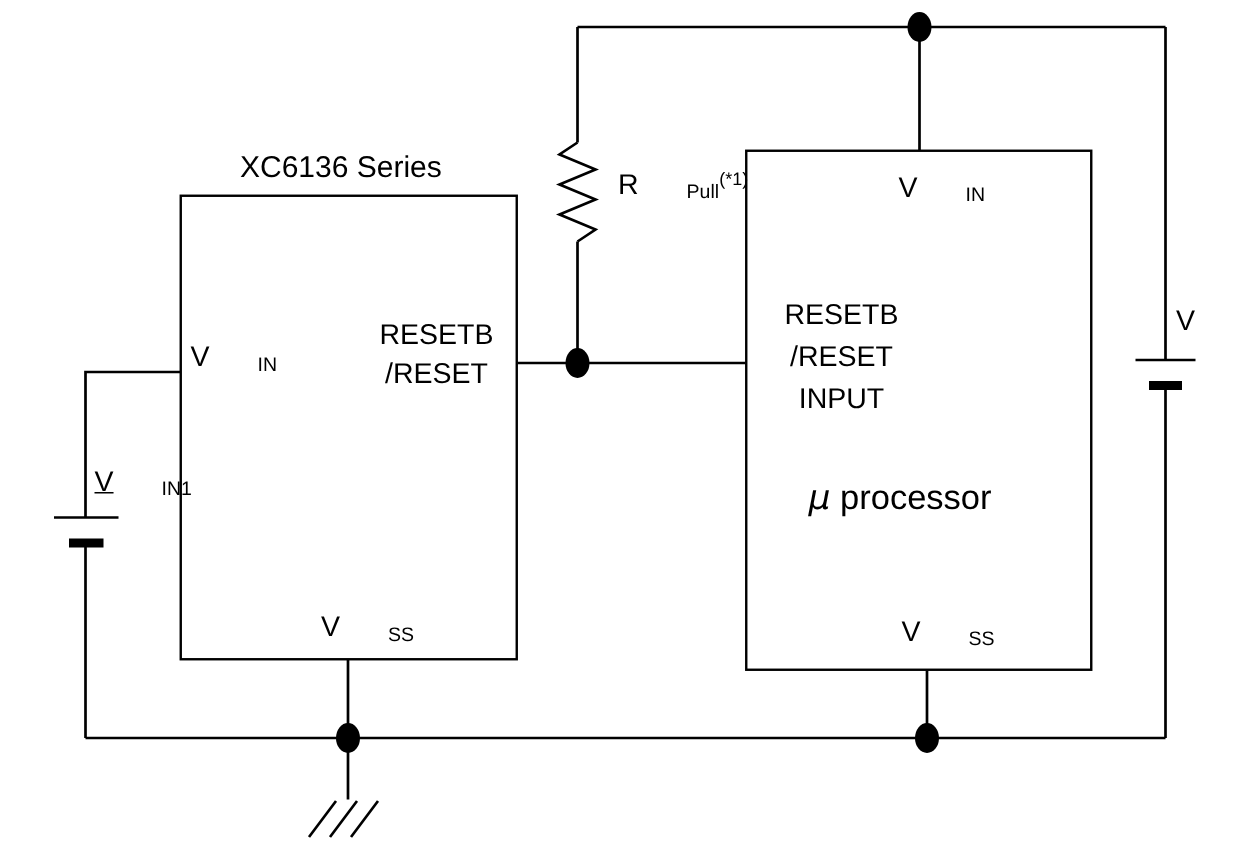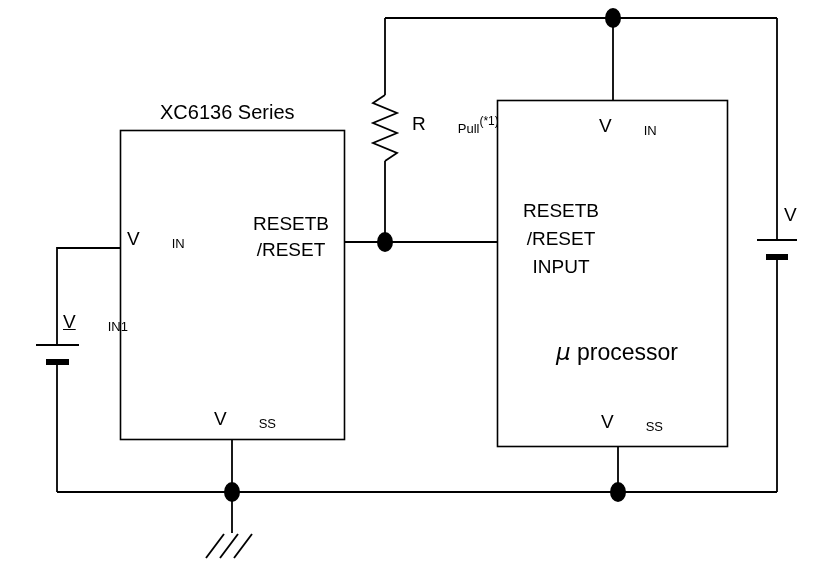--- a/index.html
+++ b/index.html
@@ -135,21 +135,21 @@
   <div class="lbl" style="left:214px; top:407px;"><span>V</span><sub>SS</sub></div>
 
   <div class="lbl" style="left:412px; top:112px;"><span>R</span><sub>Pull</sub><sup>(*1)</sup></div>
 
   <div class="lbl" style="left:599px; top:114px;"><span>V</span><sub>IN</sub></div>
 
   <div class="lbl multiline-proc" style="left:506px; top:197px;">RESETB
 /RESET
 INPUT</div>
 
-  <div class="lbl proc-name" style="left:539px; top:341px;margin-left:17px;"><span class="mu">μ</span><span> processor</span></div>
+  <div class="lbl proc-name" style="left:539px; top:320px;"><span class="mu">μ</span><span> processor</span></div>
 
   <div class="lbl" style="left:601px; top:410px;"><span>V</span><sub>SS</sub></div>
 
   <div class="lbl" style="left:63px; top:310px;text-decoration:underline;"><span>V</span><sub>IN1</sub></div>
 
   <div class="lbl" style="left:784px; top:203px;"><span>V</span><sub>IN2</sub></div>
 
 </div>
 
 </body></html>

